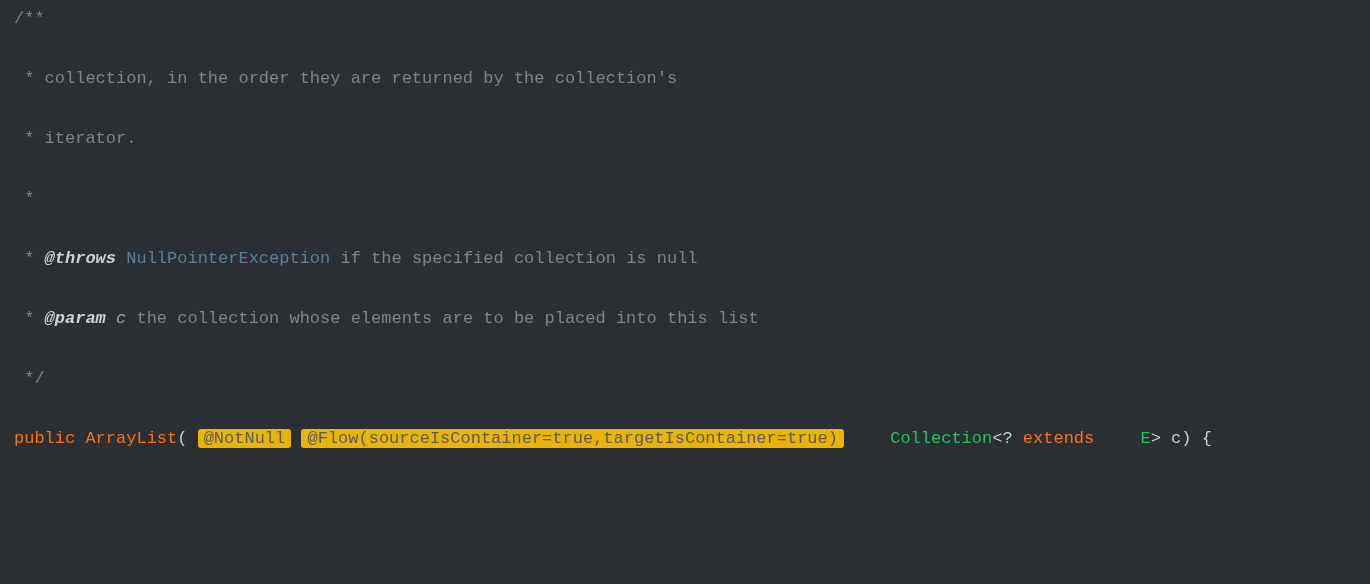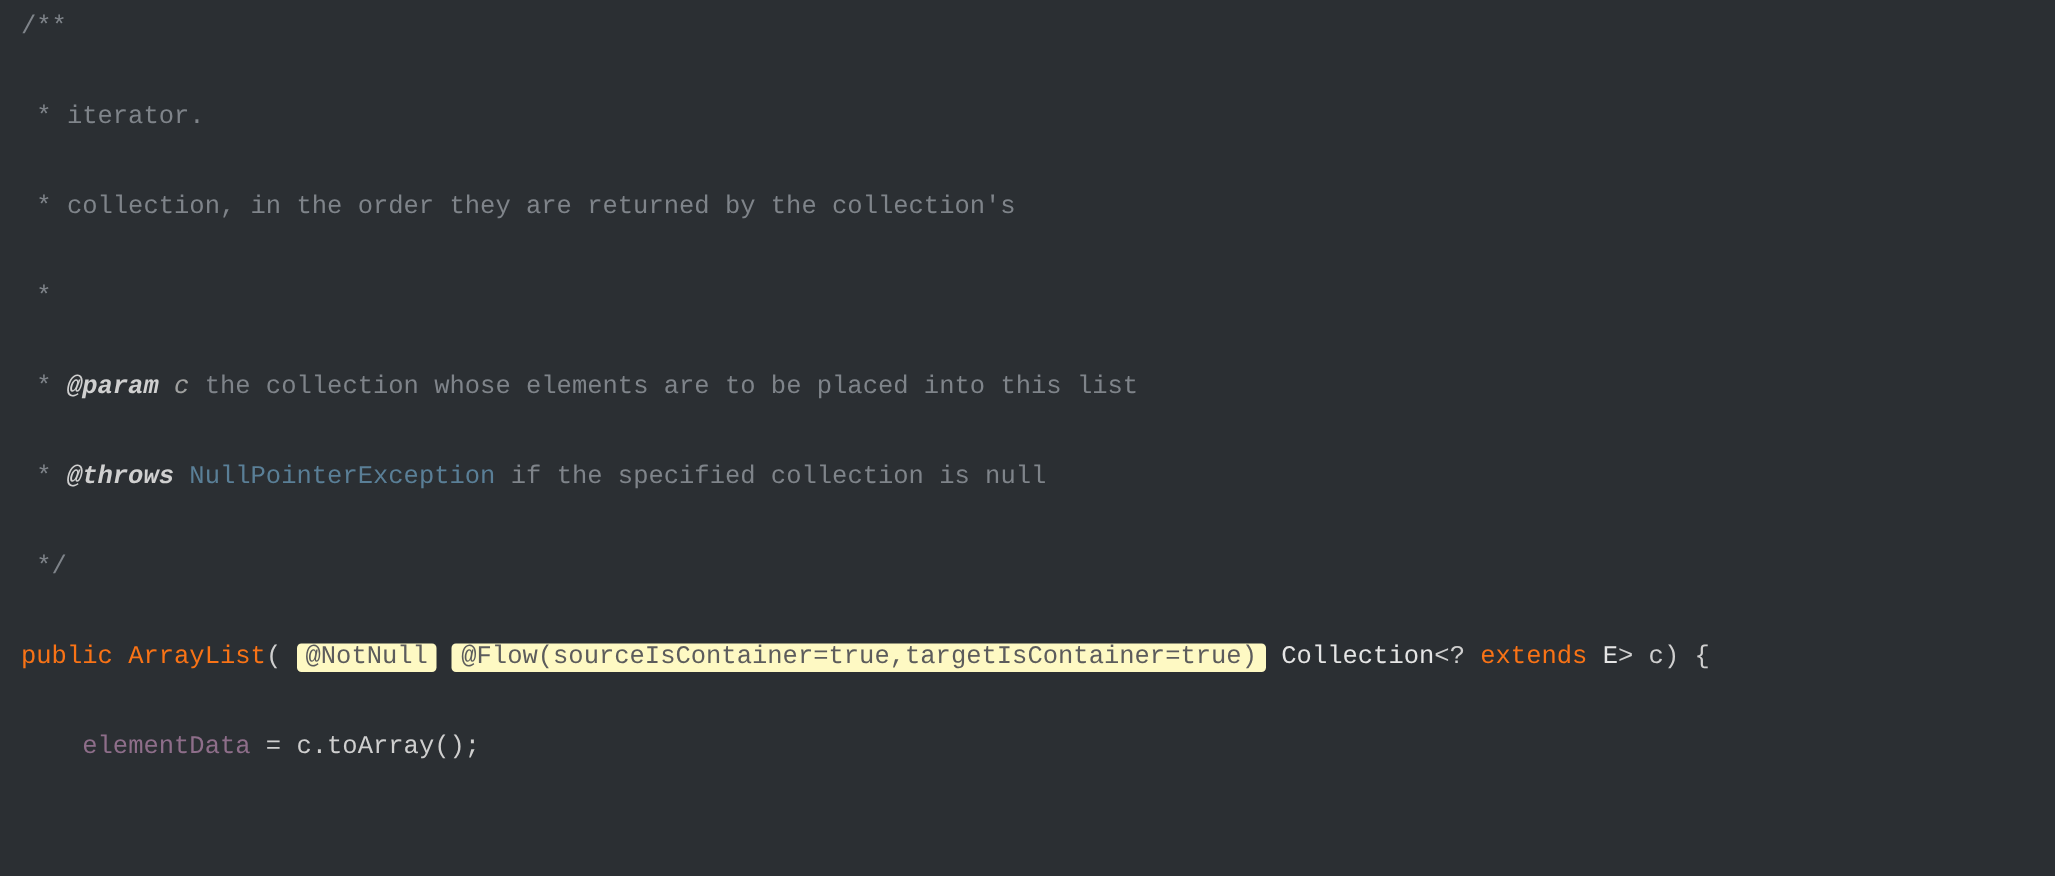--- a/index.html
+++ b/index.html
@@ -18,42 +18,41 @@
     white-space: pre;
   }
   .c-comment { color: #7f848a; }
   .c-tag { color: #d0d0d0; font-weight: bold; font-style: italic; }
   .c-tag-param { color: #9fa09f; font-style: italic; }
   .c-link { color: #5a7f97; }
   .c-keyword { color: #f97316; }
   .c-method { color: #f97316; }
   .c-var { color: #cfcfcf; }
   .c-prop { color: #8e6e8a; }
-  .c-type { color: #e5e5e5; }
+  .c-type { color: #22c55e; margin-left: 36px; }
   .anno {
-    background: #fef9c3;
+    background: #eab308;
     color: #5c5c5c;
     border-radius: 3px;
     padding: 0 6px;
     text-align: center;
   }
   .line { display: block; }
 </style>
 </head>
 <body>
 
 <pre><span class="line"><span class="c-comment">/**</span></span>
+<span class="line"><span class="c-comment"> * collection, in the order they are returned by the collection's</span></span>
 <span class="line"><span class="c-comment"> * iterator.</span></span>
-<span class="line"><span class="c-comment"> * collection, in the order they are returned by the collection's</span></span>
 <span class="line"><span class="c-comment"> *</span></span>
+<span class="line"><span class="c-comment"> * </span><span class="c-tag">@throws</span><span class="c-comment"> </span><span class="c-link">NullPointerException</span><span class="c-comment"> </span><span class="c-comment">if the specified collection is null</span></span>
 <span class="line"><span class="c-comment"> * </span><span class="c-tag">@param</span><span class="c-comment"> </span><span class="c-tag-param">c</span><span class="c-comment"> </span><span class="c-comment">the collection whose elements are to be placed into this list</span></span>
-<span class="line"><span class="c-comment"> * </span><span class="c-tag">@throws</span><span class="c-comment"> </span><span class="c-link">NullPointerException</span><span class="c-comment"> </span><span class="c-comment">if the specified collection is null</span></span>
 <span class="line"><span class="c-comment"> */</span></span>
 <span class="line"><span class="c-keyword">public</span><span class="c-var"> </span><span class="c-method">ArrayList</span><span class="c-var">( </span><span class="anno">@NotNull</span><span class="c-var"> </span><span class="anno">@Flow(sourceIsContainer=true,targetIsContainer=true)</span><span class="c-var"> </span><span class="c-type">Collection</span><span class="c-var">&lt;?</span><span class="c-var"> </span><span class="c-keyword">extends</span><span class="c-var"> </span><span class="c-type">E</span><span class="c-var">&gt; </span><span class="c-var">c</span><span class="c-var">) {</span></span>
-<span class="line"><span class="c-var">    </span><span class="c-prop">elementData</span><span class="c-var"> = </span><span class="c-var">c</span><span class="c-var">.</span><span class="c-var">toArray</span><span class="c-var">();</span></span>
 
 
 
 
 
 
 
 
 </pre>
 

